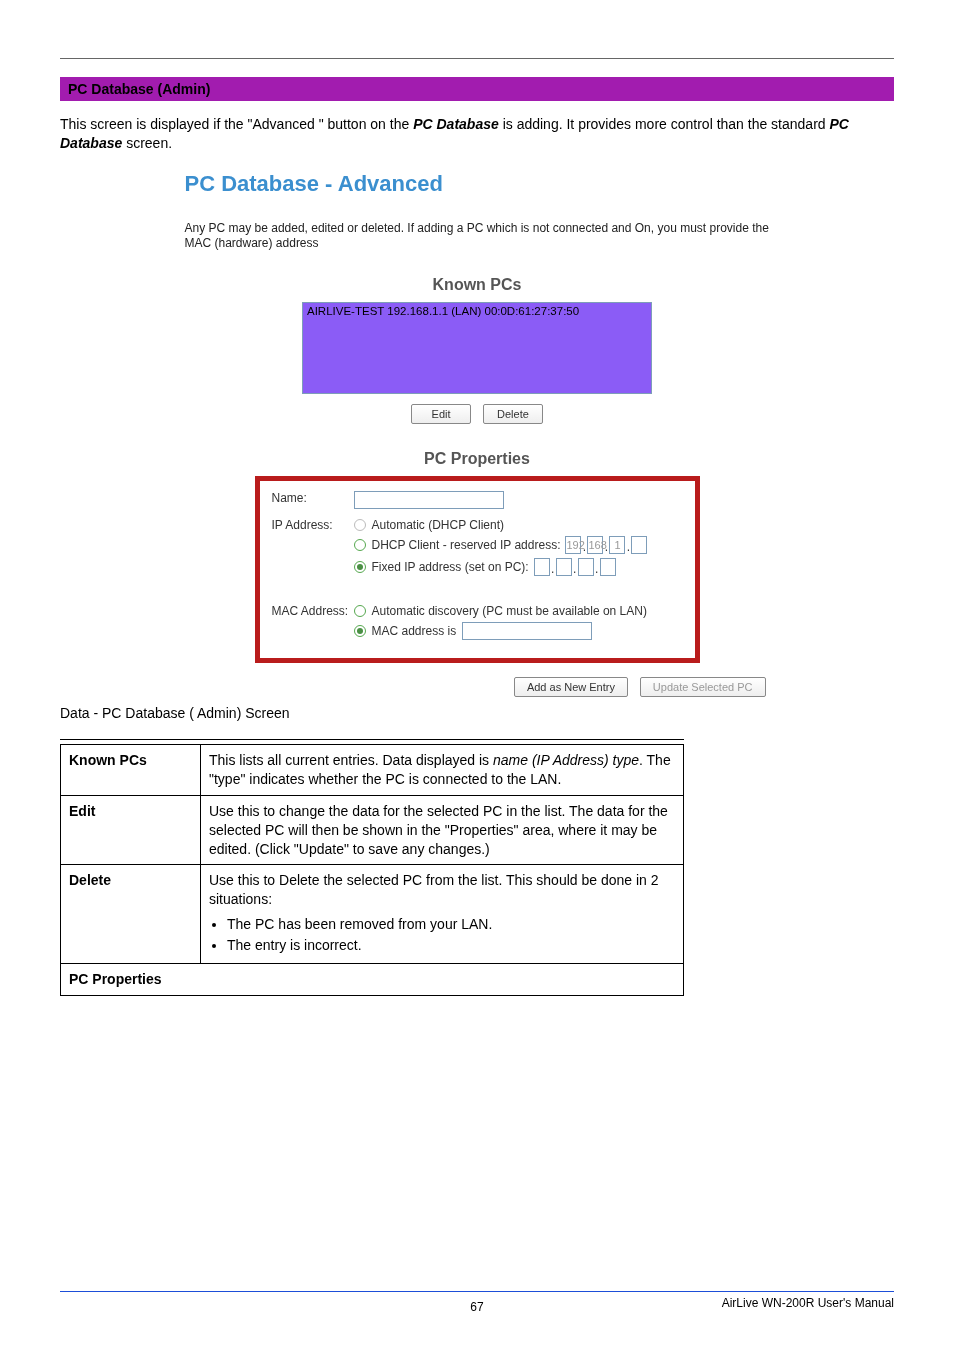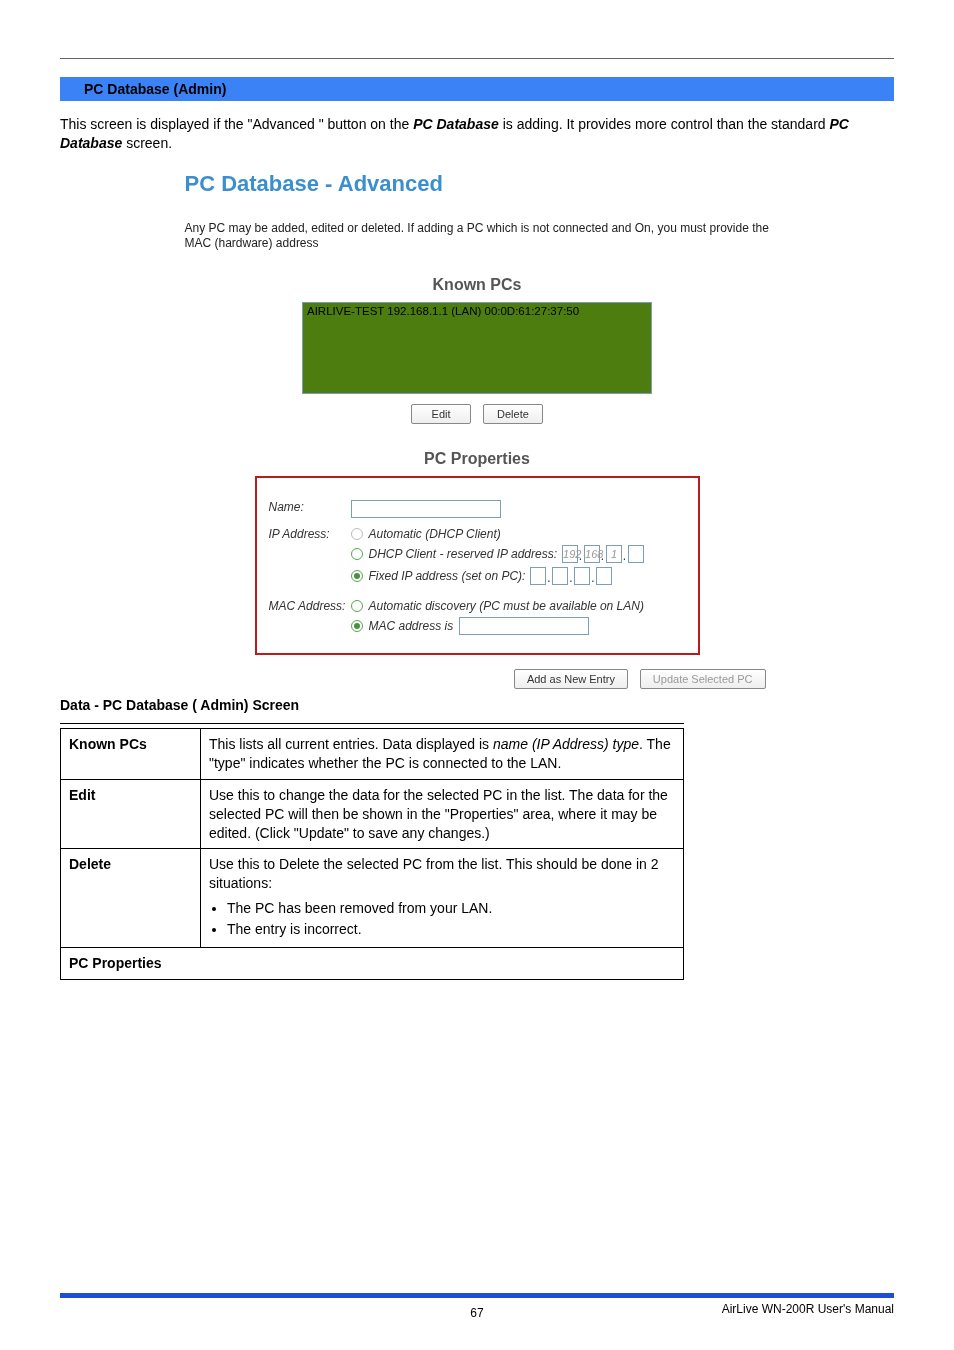--- a/index.html
+++ b/index.html
@@ -14,23 +14,23 @@
     width: 954px;
     min-height: 1350px;
     padding: 58px 60px 30px 60px;
     position: relative;
   }
   .topline {
     border-top: 1px solid #666;
     margin-bottom: 18px;
   }
   .section-bar {
-    background: #3b82f6;
-    font-weight: bold;
-    padding: 4px 24px;
+    background: #a21caf;
+    font-weight: bold;
+    padding: 4px 8px;
     font-size: 14px;
     margin-bottom: 10px;
   }
   .intro { font-size: 14px; line-height: 1.35; margin-bottom: 18px; }
   .intro em, .italic { font-style: italic; }
   .intro strong em, .bi { font-style: italic; font-weight: bold; }
   .screenshot-wrap {
     width: 585px;
     margin: 0 auto 8px auto;
   }
@@ -53,21 +53,21 @@
     color: #555;
     font-size: 16px;
     font-weight: bold;
     font-family: Verdana, Arial, sans-serif;
     margin: 8px 0;
   }
   .listbox {
     width: 350px;
     height: 92px;
     border: 1px solid #7e9db9;
-    background: #4d7c0f;
+    background: #8b5cf6;
     font-family: Verdana, Arial, sans-serif;
     font-size: 11.5px;
     padding: 2px 4px;
     margin: 0 auto;
     overflow: hidden;
   }
   .btnrow { text-align: center; margin-top: 10px; }
   .btn {
     font-family: Tahoma, Arial, sans-serif;
     font-size: 11px;
@@ -78,29 +78,28 @@
     color: #333;
     margin: 0 4px;
     min-width: 60px;
     display: inline-block;
     text-align: center;
     line-height: 16px;
   }
   .btn-w { min-width: 96px; }
   .btn.disabled { color: #999; }
   .props-box {
-    border: 2px solid #b91c1c;
-    padding: 22px 12px 8px 12px;
+    border: 5px solid #b91c1c;
+    padding: 10px 12px 8px 12px;
     font-family: Verdana, Arial, sans-serif;
     font-size: 12px;
     color: #333;
     position: relative;
     margin: 6px auto 0 auto;
     width: 445px;
-    font-style: italic;
   }
   .prow { display: flex; align-items: flex-start; margin-bottom: 6px; }
   .plabel { width: 82px; color: #333; font-size: 12px; }
   .pbody { flex: 1; }
   .radio {
     display: inline-block;
     width: 12px; height: 12px;
     border: 1px solid #56a84f;
     border-radius: 50%;
     vertical-align: middle;
@@ -149,26 +148,26 @@
     font-family: Tahoma, Arial, sans-serif;
   }
   .bottom-btns-row { margin-bottom: 8px; }
   .fig-caption {
     text-align: center;
     font-weight: bold;
     font-size: 14px;
     margin: 10px 0 22px 0;
   }
   .data-title {
-    font-weight: bold;
+    font-weight: normal;
     font-size: 14px;
     margin-bottom: 4px;
     border-bottom: 1px solid #000;
     width: 624px;
-    padding-bottom: 10px;
+    padding-bottom: 18px;
   }
   table.data {
     border-collapse: collapse;
     width: 624px;
     font-size: 14px;
   }
   table.data td {
     border: 1px solid #000;
     padding: 6px 8px;
     vertical-align: top;
@@ -178,25 +177,25 @@
     width: 140px;
     font-weight: bold;
   }
   table.data td.sec {
     font-weight: bold;
   }
   table.data ul { margin: 6px 0 2px 18px; padding: 0; }
   table.data li { margin-bottom: 2px; }
   .footer {
     position: absolute;
-    bottom: 34px;
+    bottom: 40px;
     left: 60px;
     right: 60px;
     font-size: 12px;
-    border-top: 5px solid #1d4ed8;
+    border-top: 1px solid #1d4ed8;
     padding-top: 4px;
   }
   .footer .pnum {
     position: absolute;
     left: 0; right: 0;
     text-align: center;
     top: 8px;
   }
   .footer .fr {
     float: right;
@@ -250,21 +249,21 @@
           </div>
           <div class="rad-line">
             <span class="radio sel"></span>
             <span class="txt">Fixed IP address (set on PC):</span>
             <span style="margin-left:4px;">
               <span class="octet"></span><span class="dot">.</span><span class="octet"></span><span class="dot">.</span><span class="octet"></span><span class="dot">.</span><span class="octet"></span>
             </span>
           </div>
         </div>
       </div>
-      <div class="prow" style="margin-top:10px;">
+      <div class="prow" style="margin-top:24px;">
         <div class="plabel" style="width:82px;">MAC Address:</div>
         <div class="pbody">
           <div class="rad-line">
             <span class="radio"></span>
             <span class="txt">Automatic discovery (PC must be available on LAN)</span>
           </div>
           <div class="rad-line">
             <span class="radio sel"></span>
             <span class="txt">MAC address is</span>
             <span class="mac-input" style="margin-left:6px;"></span>

